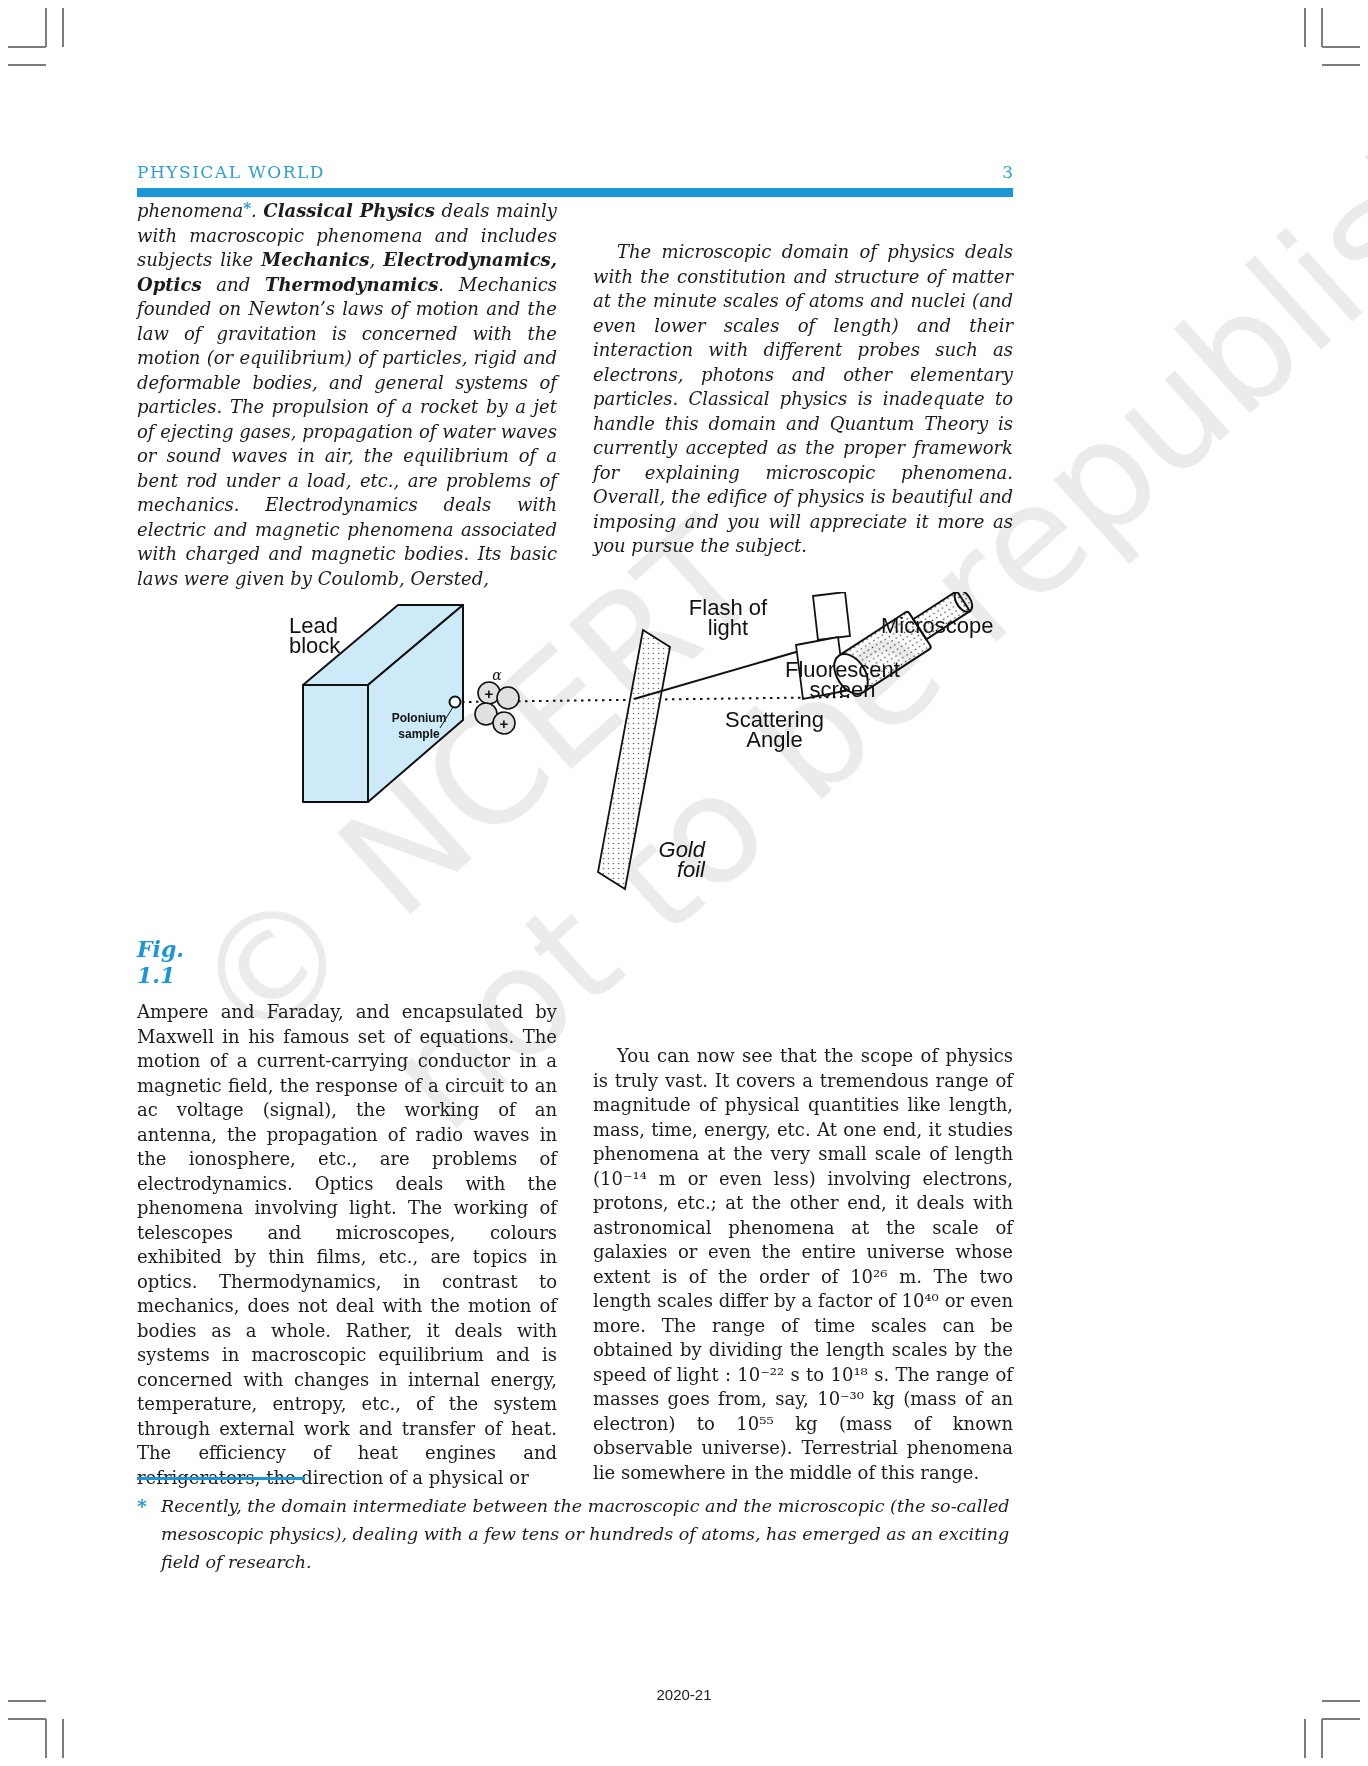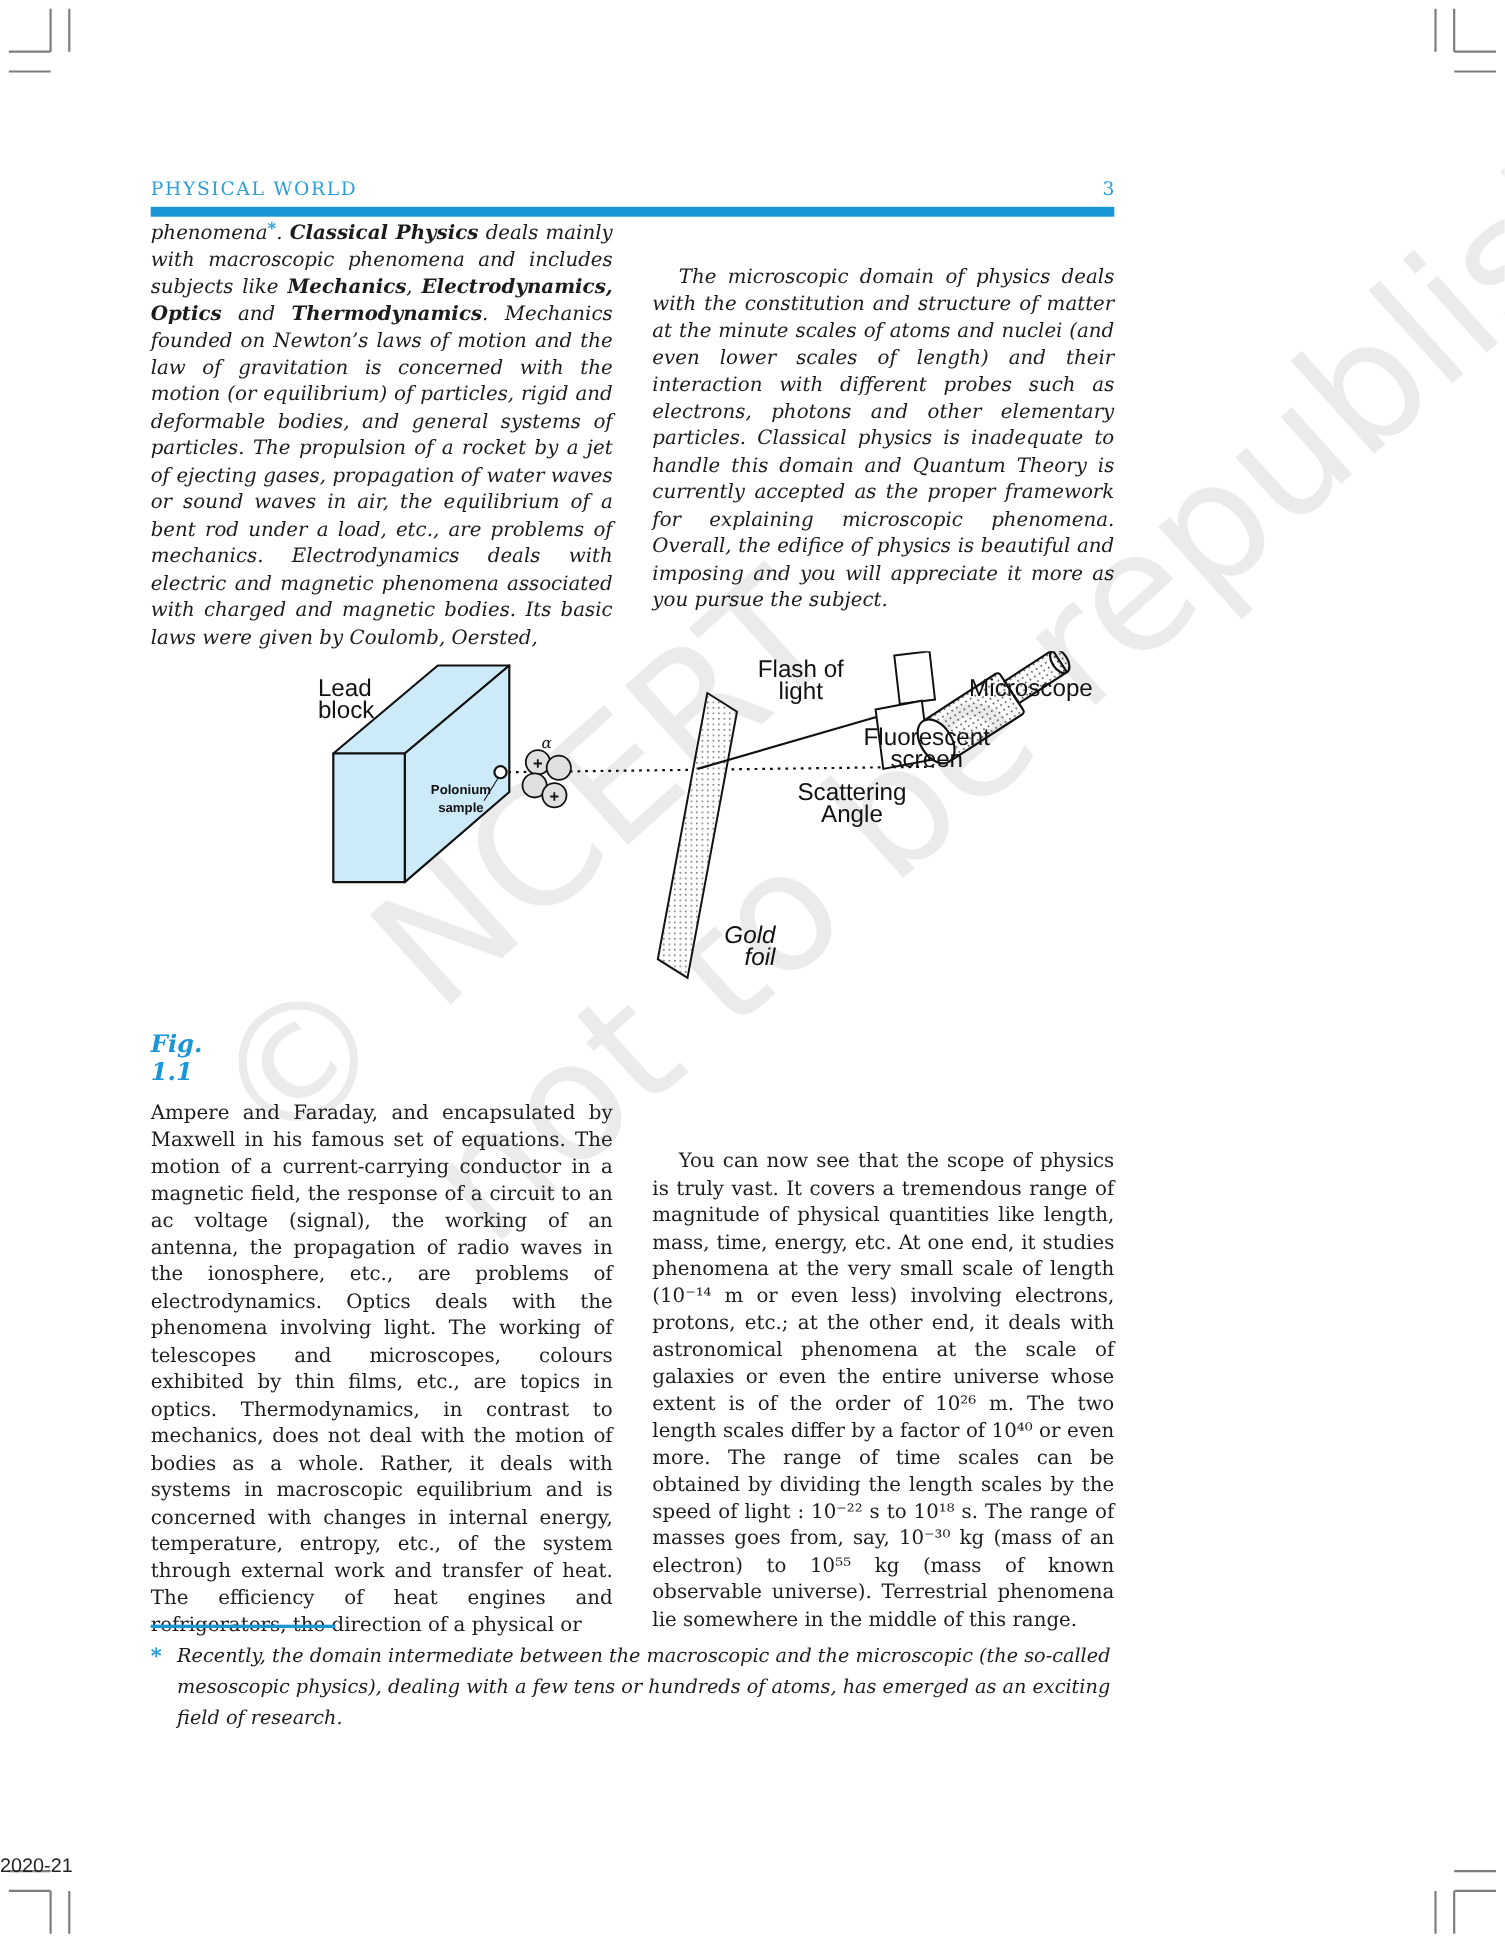--- a/index.html
+++ b/index.html
@@ -56,23 +56,23 @@
 
   
   .fn-rule{position:absolute;left:137px;top:1477px;width:168px;height:3px;background:#1b96d6;}
   .footnote{position:absolute;left:137px;top:1492px;width:884px;display:flex;gap:12px;
             font-size:17.5px;font-style:italic;line-height:28px;}
   .footnote .mark{color:#1b96d6;font-weight:700;font-style:normal;font-size:19px;
                   width:12px;flex:none;}
   .footnote .fntext{flex:1;}
 
   
-  .pagefooter{position:absolute;left:0;top:1686px;width:100%;text-align:left;
+  .pagefooter{position:absolute;left:0;top:1686px;width:100%;text-align:center;
               font-family:"Liberation Sans","DejaVu Sans",sans-serif;
-              font-size:18px;color:#222;}
+              font-size:15px;color:#222;}
 </style>
 </head>
 <body>
 
 <div class="page">
 
   <svg class="cropmarks" width="1368" height="1766" viewBox="0 0 1368 1766">
     <g stroke="#7d7d7d" stroke-width="2" fill="none">
       <path d="M46 8 V47 M8 47 H46 M63 8 V47 M8 65 H46"></path>
       <path d="M1322 8 V47 M1322 47 H1360 M1305 8 V47 M1322 65 H1360"></path>

